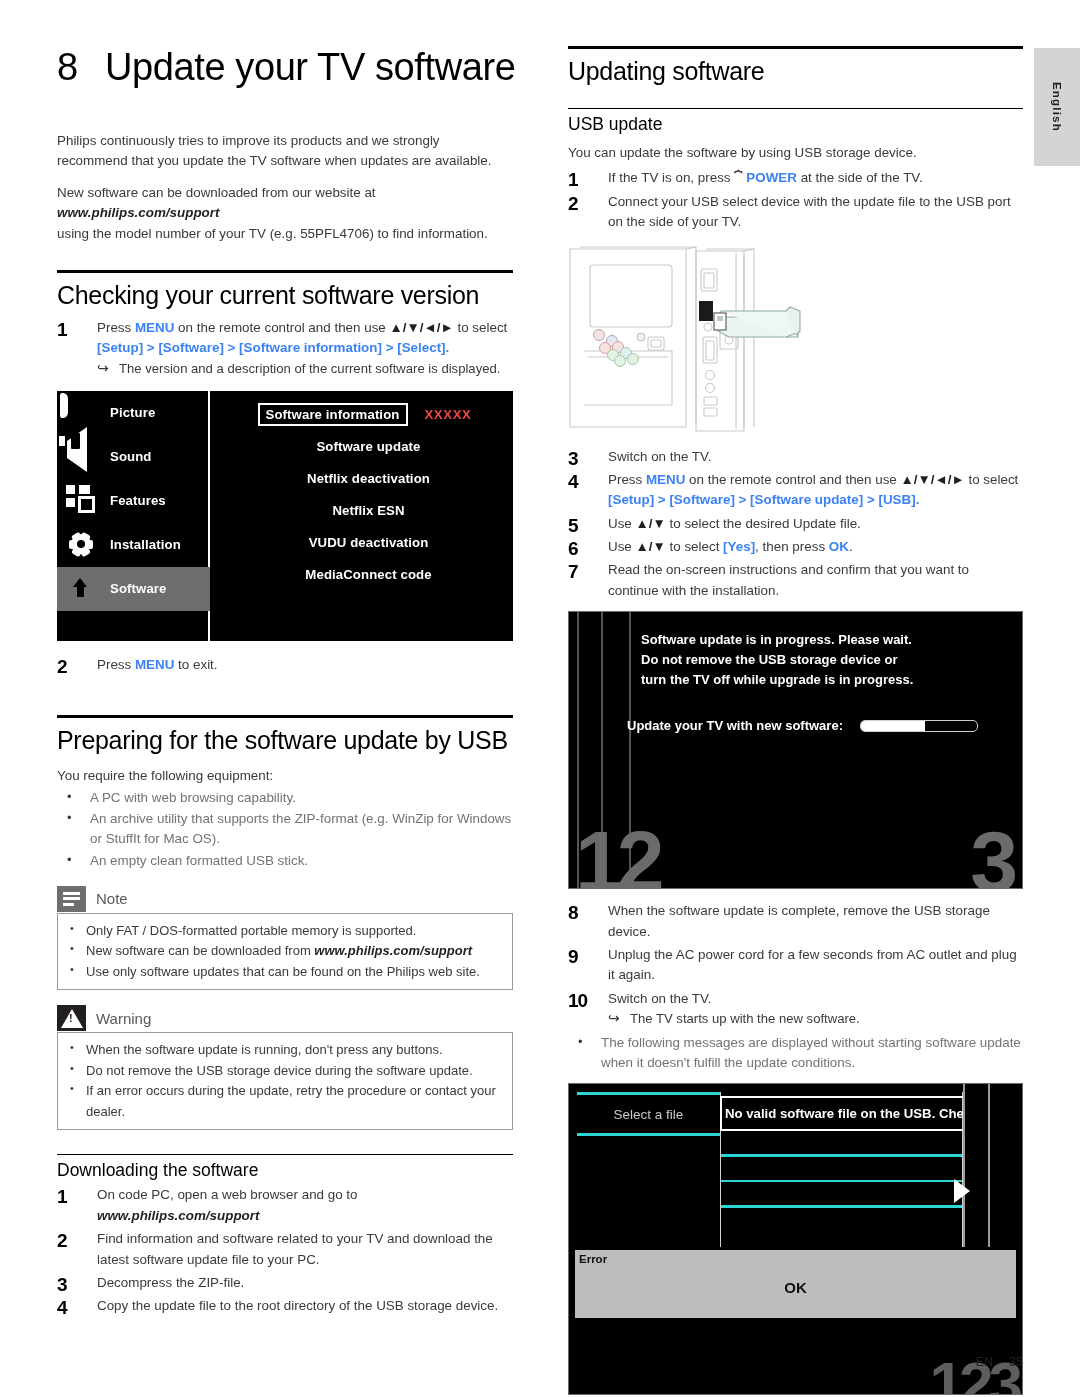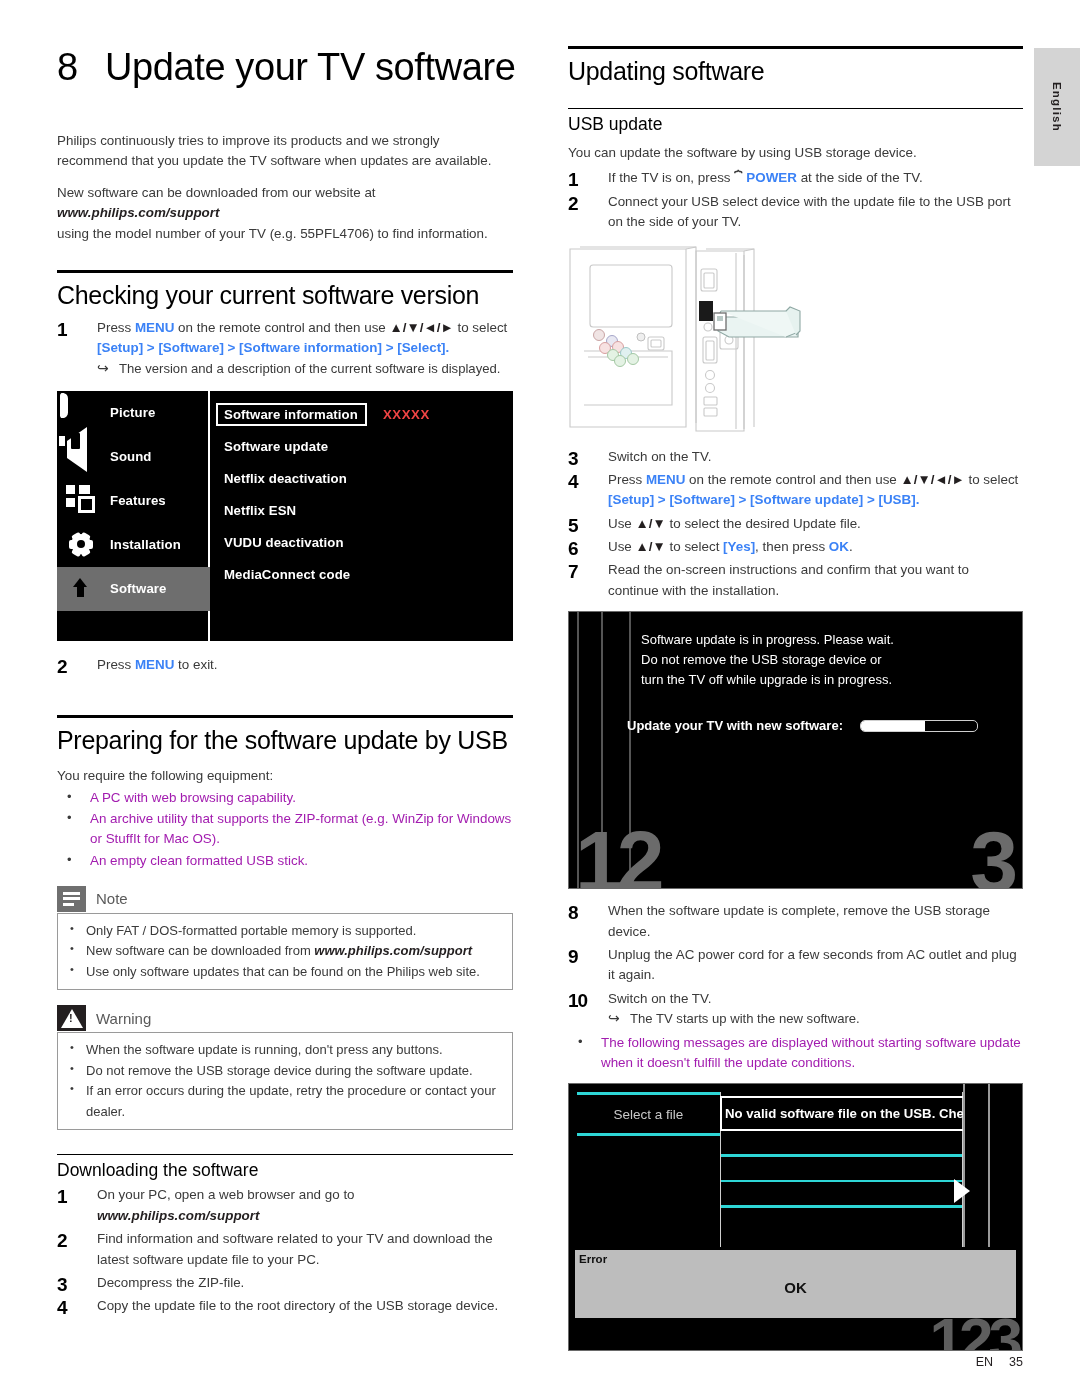--- a/index.html
+++ b/index.html
@@ -81,21 +81,21 @@
   }
   .arrow-note::before {
     content: "\21AA"; position: absolute; left: 0; top: -1px;
     font-size: 14px; color: #3a3a3a;
   }
 
   
   ul.bul { list-style: none; margin-top: 2px; }
   ul.bul > li {
     position: relative; padding-left: 33px;
-    font-size: 13.4px; line-height: 1.5; color: #a21caf;
+    font-size: 13.4px; line-height: 1.5; color: #737373;
     margin-bottom: 1px;
   }
   ul.bul > li::before {
     content: "\2022"; position: absolute; left: 10px; top: -1px;
     font-size: 13px; color: #3a3a3a;
   }
 
   
   .adm { margin-top: 15px; }
   .adm-head { display: flex; align-items: center; height: 26px; }
@@ -225,20 +225,21 @@
     border-bottom: 9px solid #000;
   }
 
   .osd-right {
     position: absolute; left: 155px; top: 0; right: 0; bottom: 0;
     padding-top: 8px;
   }
   .osd-row {
     display: flex; align-items: center; height: 32px;
     padding-left: 4px;
+    justify-content: center;
   }
   .osd-row .txt {
     font-size: 13.2px; font-weight: bold; color: #fff; letter-spacing: 0.1px;
   }
   .osd-row.sel .txt {
     border: 2px solid #fff; padding: 3px 7px 3px 6px; line-height: 1;
   }
   .osd-row .val {
     font-size: 13.2px; font-weight: bold; color: #ef4444;
     margin-left: 16px; letter-spacing: 0.6px;
@@ -257,37 +258,37 @@
     background: #000; border: 1px solid #6a6a6a; overflow: hidden;
   }
   .prog-osd .bar-l1 { position: absolute; left: 8px; top: 0; width: 2px; height: 100%; background: #555; }
   .prog-osd .bar-l2 { position: absolute; left: 32px; top: 0; width: 2px; height: 100%; background: #555; }
   .prog-osd .bar-l3 { position: absolute; left: 60px; top: 0; width: 2px; height: 100%; background: #555; }
   .wm { position: absolute; color: #6b6b6b; font-weight: bold; line-height: 0.8; }
   .wm-12 { left: 6px; bottom: -8px; font-size: 86px; letter-spacing: -6px; }
   .wm-3  { right: 4px; bottom: -8px; font-size: 86px; }
   .prog-txt {
     position: absolute; left: 72px; top: 18px; right: 8px;
-    color: #fff; font-size: 13px; font-weight: normal; line-height: 1.52;
+    color: #fff; font-size: 13px; font-weight: bold; line-height: 1.52;
   }
   .prog-line2 {
     position: absolute; left: 58px; top: 106px;
     display: flex; align-items: center;
     color: #fff; font-size: 13px; font-weight: bold; gap: 8px;
   }
   .pbar {
     width: 118px; height: 12px; border: 1.6px solid #cfcfcf;
     margin-left: 9px; border-radius: 5px; overflow: hidden; background: #000;
     position: relative;
   }
   .pbar > i { display: block; height: 100%; background: #fff; }
 
   
   .err-osd {
-    position: relative; width: 455px; height: 268px; margin-top: 10px;
+    position: relative; width: 455px; height: 312px; margin-top: 10px;
     background: #000; border: 1px solid #6a6a6a; overflow: hidden;
   }
   .err-top { position: absolute; left: 0; top: 0; right: 0; height: 163px; }
   .err-panel-l {
     position: absolute; left: 8px; top: 8px; width: 143px; height: 155px;
     border-top: 3px solid #2ed6d6; border-bottom: 0;
   }
   .err-panel-l .sel-a-file {
     color: #c9c9c9; font-size: 13.5px; text-align: center;
     padding-top: 12px; border-bottom: 3px solid #2ed6d6; padding-bottom: 11px;
@@ -479,21 +480,21 @@
         </ul>
       </div>
     </div>
 
     <div class="rule-thin" style="margin-top:24px"></div>
     <h3 class="sub">Downloading the software</h3>
 
     <ol class="steps" style="margin-top:4px">
       <li>
         <span class="n">1</span>
-        <span>On your PC, open a web browser and go to</span><br>
+        <span>On code PC, open a web browser and go to</span><br>
         <span class="it-url">www.philips.com/support</span>
       </li>
       <li>
         <span class="n">2</span>
         <span>Find information and software related to your TV and download the latest software update file to your PC.</span>
       </li>
       <li>
         <span class="n">3</span>
         <span>Decompress the ZIP-file.</span>
       </li>

